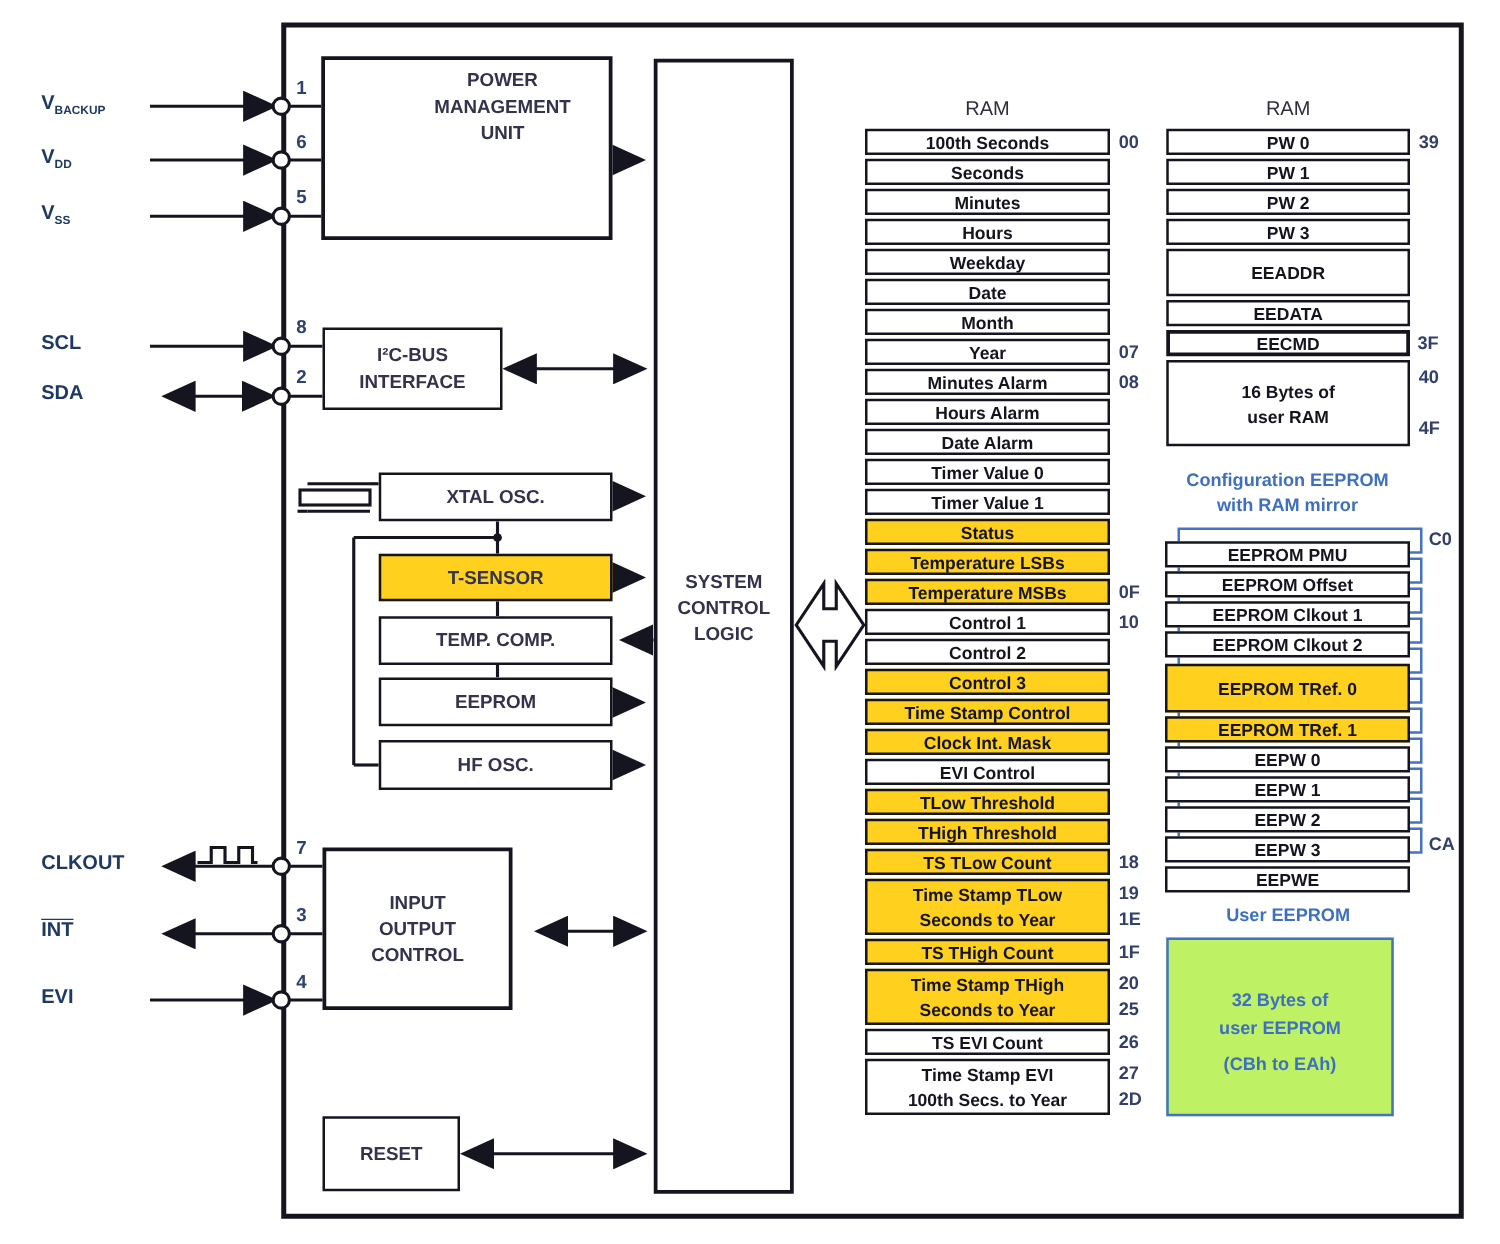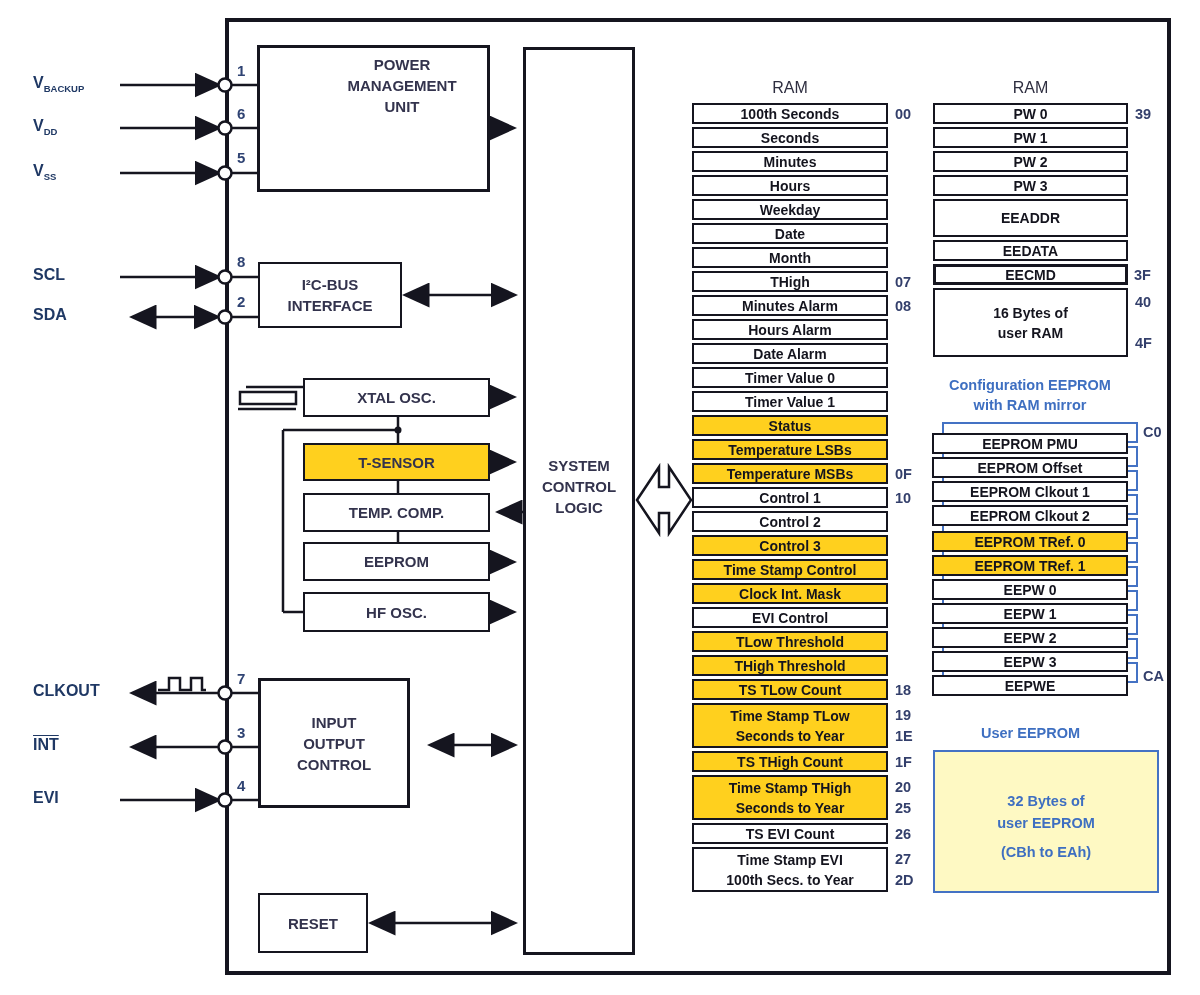--- a/index.html
+++ b/index.html
@@ -40,22 +40,22 @@
   .cell.thick{border-width:3px;}
   .cline{display:block;font-weight:bold;font-size:14px;line-height:20px;color:#14141e;white-space:nowrap;}
   .addr{position:absolute;left:100%;margin-left:9px;color:#333F6B;font-weight:bold;font-size:14.5px;}
   .ghost{position:absolute;z-index:1;}
   .ghost .cell{border:2px solid #4472C4;background:transparent;}
   
   .tbl-title{position:absolute;text-align:center;font-weight:normal;font-size:16px;color:#2e2e40;z-index:2;}
   .blue-title{position:absolute;text-align:center;font-weight:bold;font-size:14.5px;line-height:20px;
               color:#3E6FC1;z-index:2;}
   .hexlbl{position:absolute;font-weight:bold;font-size:14.5px;color:#333F6B;z-index:3;}
-  #user-eeprom-box{left:933px;top:750px;width:226px;height:143px;border:2.5px solid #4472C4;
-                   box-sizing:border-box;z-index:2;background:#fef9c3;text-align:center;padding-top:38px;}
+  #user-eeprom-box{left:933px;top:750px;width:182px;height:143px;border:2.5px solid #4472C4;
+                   box-sizing:border-box;z-index:2;background:#bef264;text-align:center;padding-top:38px;}
   #user-eeprom-box .bluel{display:block;font-weight:bold;font-size:14.5px;line-height:22px;color:#3E6FC1;}
   #user-eeprom-box .bluel.gap{margin-top:7px;}
 </style>
 </head>
 <body>
 
 <div id="canvas">
 
   <div class="abs" id="chip-border"></div>
 
@@ -225,21 +225,21 @@
       <div class="cell" style="height: 21px; margin-bottom: 3px;">
         <span class="cline">Weekday</span>
       </div>
       <div class="cell" style="height: 21px; margin-bottom: 3px;">
         <span class="cline">Date</span>
       </div>
       <div class="cell" style="height: 21px; margin-bottom: 3px;">
         <span class="cline">Month</span>
       </div>
       <div class="cell" style="height: 21px; margin-bottom: 3px;">
-        <span class="cline">THigh</span>
+        <span class="cline">Year</span>
         <span class="addr" style="top: 50%; transform: translateY(-50%);">07</span>
       </div>
       <div class="cell" style="height: 21px; margin-bottom: 3px;">
         <span class="cline">Minutes Alarm</span>
         <span class="addr" style="top: 50%; transform: translateY(-50%);">08</span>
       </div>
       <div class="cell" style="height: 21px; margin-bottom: 3px;">
         <span class="cline">Hours Alarm</span>
       </div>
       <div class="cell" style="height: 21px; margin-bottom: 3px;">
@@ -371,21 +371,21 @@
       </div>
       <div class="cell" style="height: 21px; margin-bottom: 3px;">
         <span class="cline">EEPROM Offset</span>
       </div>
       <div class="cell" style="height: 21px; margin-bottom: 3px;">
         <span class="cline">EEPROM Clkout 1</span>
       </div>
       <div class="cell" style="height: 21px; margin-bottom: 5px;">
         <span class="cline">EEPROM Clkout 2</span>
       </div>
-      <div class="cell hl" style="height: 21px; margin-bottom: 3px;">
+      <div class="cell hl" style="height: 39px; margin-bottom: 3px;">
         <span class="cline">EEPROM TRef. 0</span>
       </div>
       <div class="cell hl" style="height: 21px; margin-bottom: 3px;">
         <span class="cline">EEPROM TRef. 1</span>
       </div>
       <div class="cell" style="height: 21px; margin-bottom: 3px;">
         <span class="cline">EEPW 0</span>
       </div>
       <div class="cell" style="height: 21px; margin-bottom: 3px;">
         <span class="cline">EEPW 1</span>

